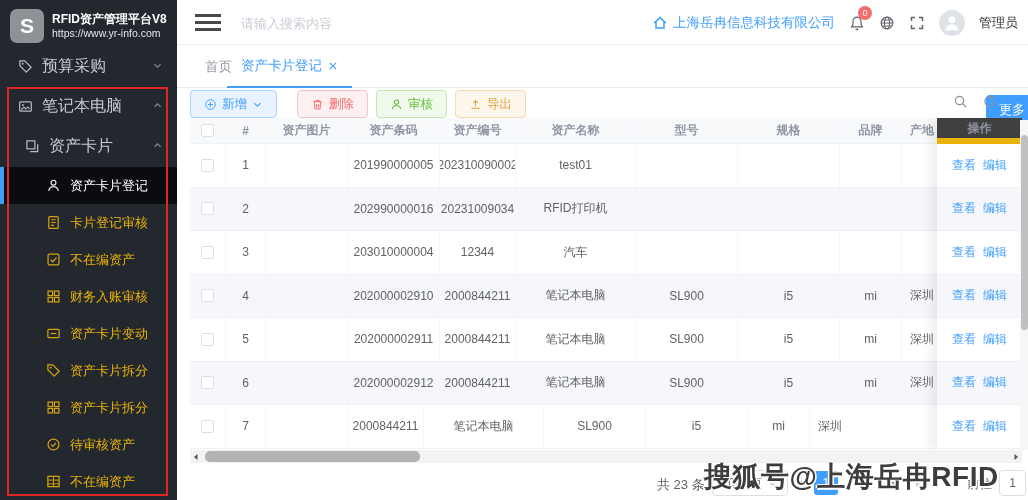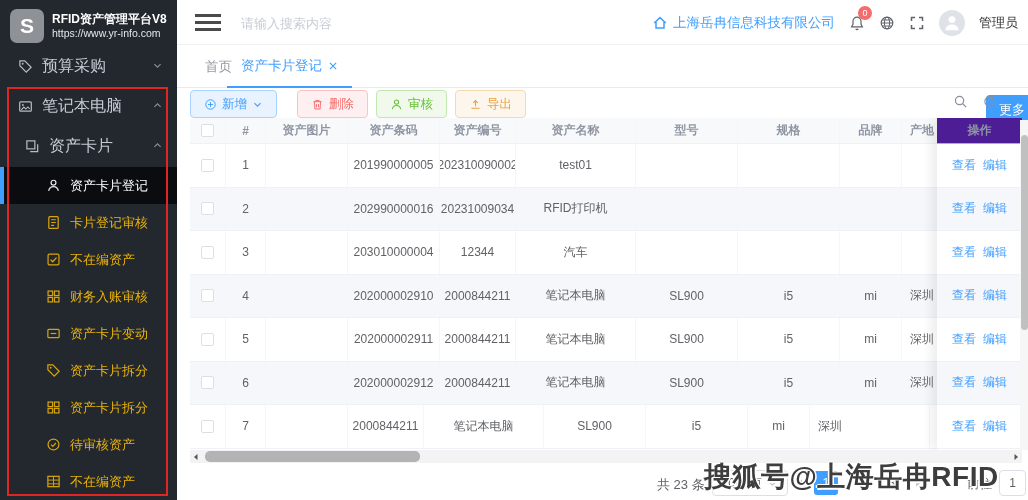--- a/index.html
+++ b/index.html
@@ -88,21 +88,21 @@
   .thead-row { height:26px; background:#f8f9fb; }
   .tbody .trow { height:43.5px; }
   .tbody .trow.striped { background:#f5f7fa; }
   .tcell { display:flex; align-items:center; justify-content:center; color:#606266;
     border-right:1px solid #f4f6f9; overflow:hidden; white-space:nowrap; flex:0 0 auto; }
   .thead-row .tcell { color:#8f96a3; font-weight:bold; }
   .tcell.left { justify-content:flex-start; padding-left:8px; }
   .cbox { width:13px; height:13px; border:1px solid #dcdfe6; border-radius:2px; background:#fff; cursor:pointer; }
   .ops-col { position:absolute; left:747px; top:0; width:85px; height:332px; background:#fff;
     box-shadow:-6px 0 10px rgba(0,0,0,0.07); }
-  .ops-head { height:26px; background:#4c1d95; border-bottom:1px solid #eab308; display:flex;
+  .ops-head { height:26px; background:#404040; border-bottom:6px solid #eab308; display:flex;
     align-items:center; justify-content:center; color:#8f96a3; font-weight:bold; }
   .ops-row { height:43.5px; border-bottom:1px solid #eef1f6; display:flex; align-items:center;
     justify-content:center; gap:7px; background:#fff; }
   .ops-row.striped { background:#f5f7fa; }
   .ops-link { color:#409eff; cursor:pointer; }
 
   
   .vscroll { position:absolute; left:843px; top:120px; width:8px; height:330px; background:#f6f6f6; }
   .vthumb { position:absolute; left:0.5px; top:15px; width:7px; height:195px; background:#c0c0c0; border-radius:4px; }
   .hscroll { position:absolute; left:13px; top:450px; width:832px; height:13px; background:#f3f3f3; }

